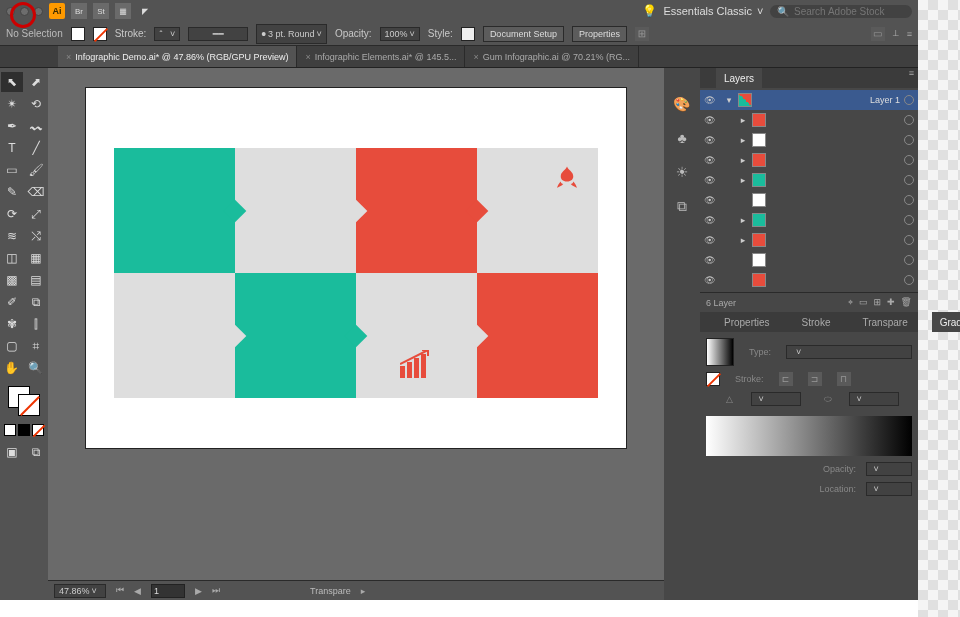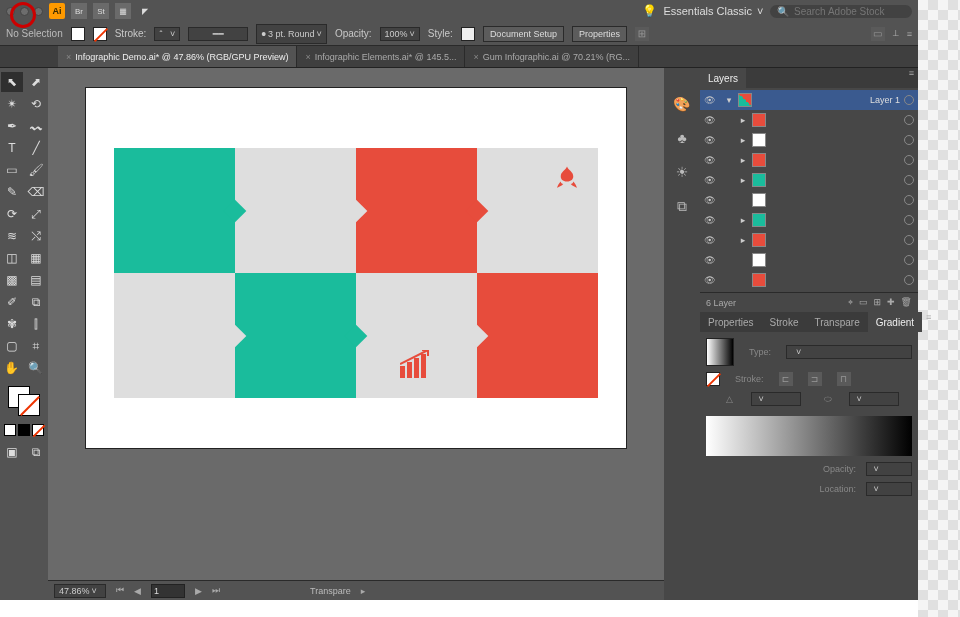--- a/index.html
+++ b/index.html
@@ -57,21 +57,21 @@
 .notch.gray{background:#dedede;}
 .notch.orange{background:#e74c3c;}
 .leaf-icon{position:absolute;top:16px;right:16px;color:#e74c3c;font-size:28px;}
 .chart-icon{position:absolute;bottom:18px;left:50%;transform:translateX(-50%);color:#e74c3c;}
 .statusbar{height:20px;background:#535353;display:flex;align-items:center;padding:0 6px;gap:10px;border-top:1px solid #2a2a2a;font-size:9px;color:#bbb;}
 .statusbar .zoom{width:52px;}
 .panelstack{width:36px;background:#474747;display:flex;flex-direction:column;align-items:center;padding-top:28px;gap:18px;}
 .panelstack .picon{color:#bbb;font-size:14px;cursor:pointer;}
 .rightcol{width:218px;background:#474747;display:flex;flex-direction:column;}
 .panel-tabs{height:20px;background:#3b3b3b;display:flex;align-items:stretch;}
-.ptab{padding:0 8px;font-size:10px;color:#aaa;display:flex;align-items:center;cursor:pointer;}
+.ptab{padding:0 8px;font-size:10px;color:#aaa;display:flex;align-items:center;cursor:pointer;margin-left:16px;}
 .ptab.active{background:#474747;color:#eee;}
 .layers-body{flex:0 0 auto;background:#474747;padding:2px 0;}
 .layer-row{height:20px;display:flex;align-items:center;padding:0 4px;gap:4px;font-size:9px;}
 .layer-row.sel{background:#3a5a8f;color:#fff;}
 .eye{width:12px;color:#ccc;cursor:pointer;}
 .indent{display:inline-block;}
 .expand{width:10px;color:#ccc;cursor:pointer;text-align:center;}
 .thumb{width:14px;height:14px;border:1px solid #888;display:inline-flex;align-items:center;justify-content:center;font-size:7px;}
 .thumb.pattern{background-image:linear-gradient(45deg,#1abc9c 50%,#e74c3c 50%);}
 .thumb.orange{background:#e74c3c;}

